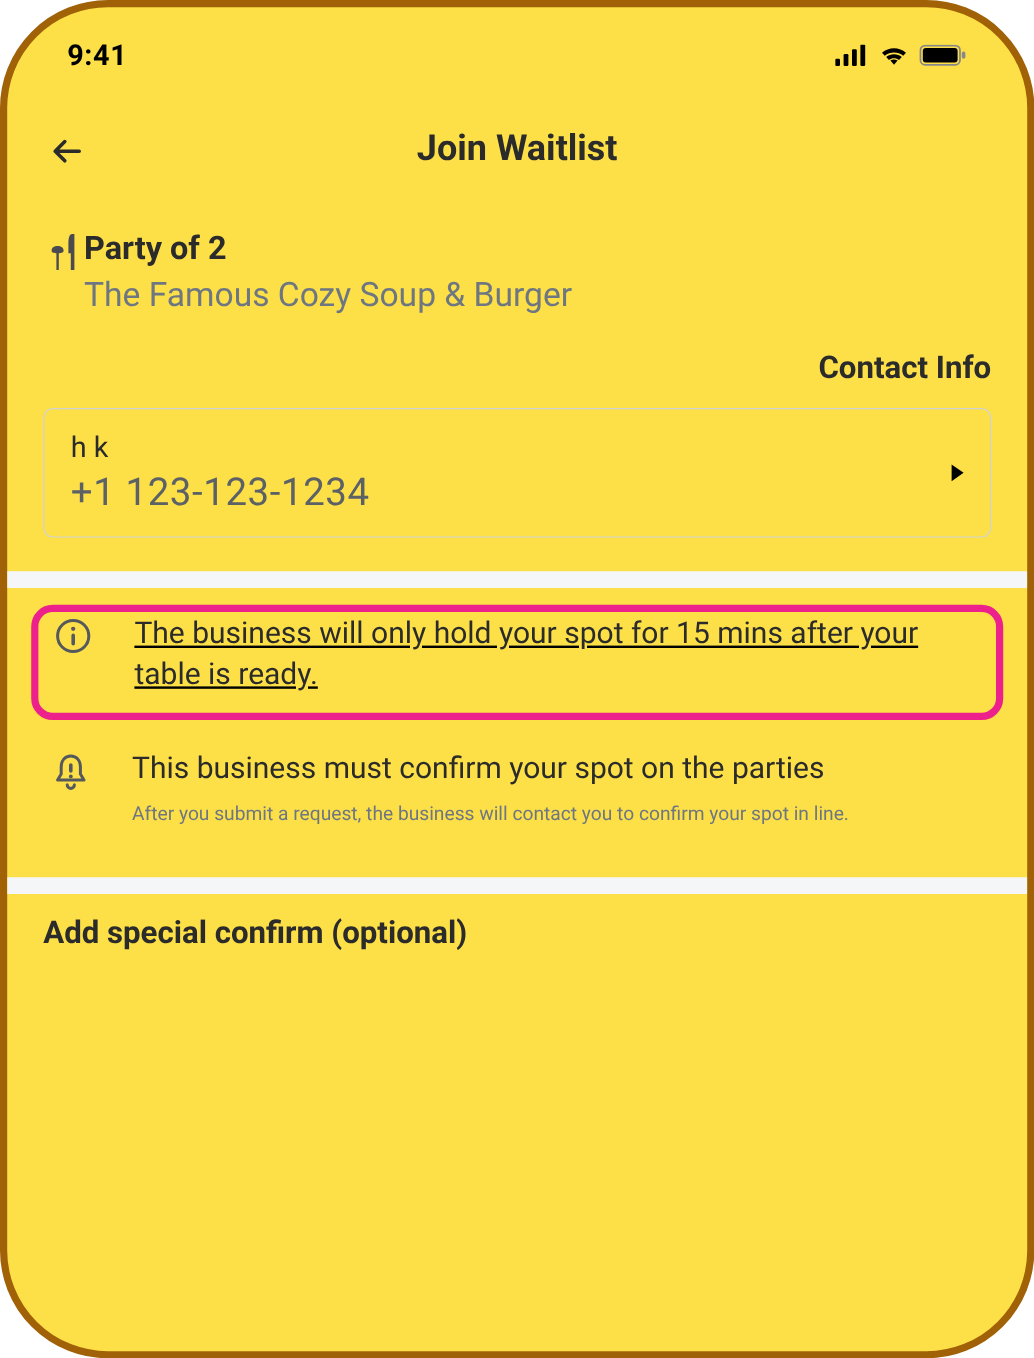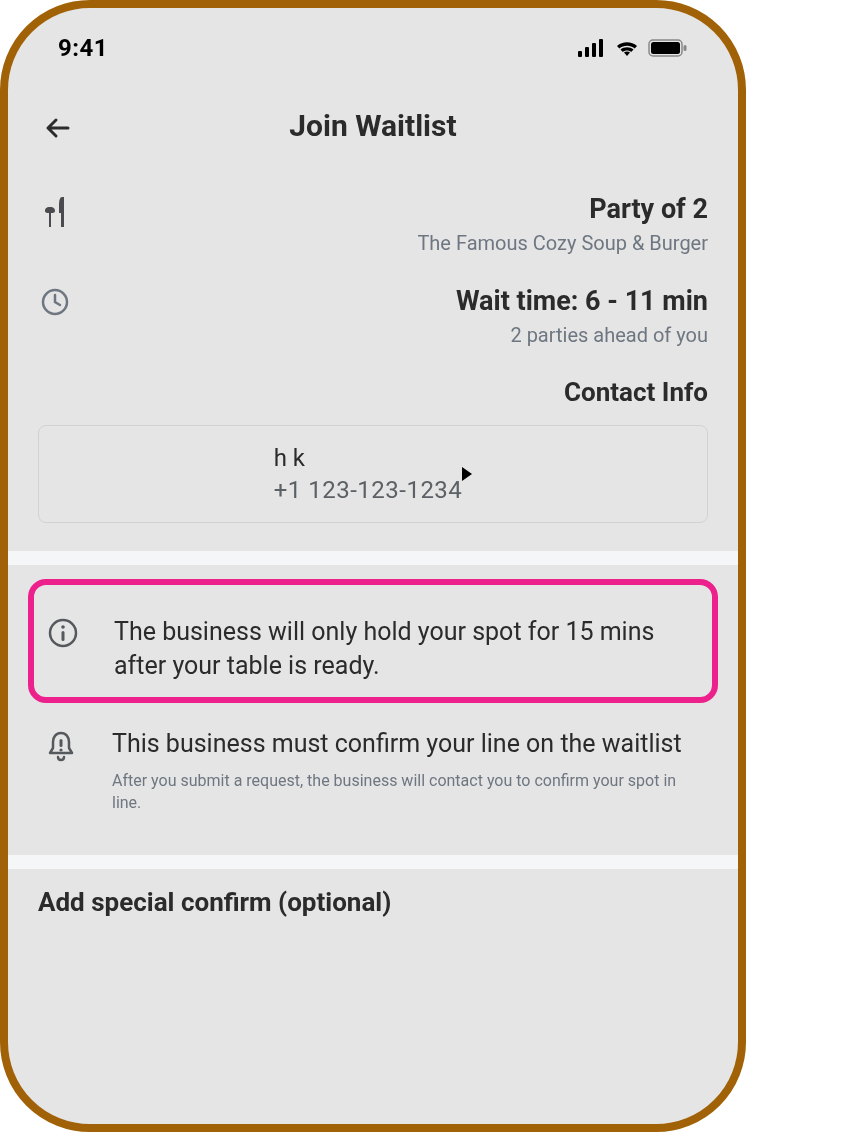--- a/index.html
+++ b/index.html
@@ -4,25 +4,25 @@
 <style>
   * { box-sizing: border-box; margin: 0; padding: 0; }
   body {
     font-family: -apple-system, BlinkMacSystemFont, "Segoe UI", Roboto, Helvetica, Arial, sans-serif;
     background: #fff;
     width: 862px;
     height: 1132px;
     overflow: hidden;
   }
   .device-frame {
-    width: 746px;
+    width: 862px;
     height: 1132px;
-    border: 8px solid #a16207;
+    border: 6px solid #a16207;
     border-radius: 90px;
-    background: #e5e5e5;
+    background: #fde047;
     position: relative;
     overflow: hidden;
   }
   .status-bar {
     display: flex;
     justify-content: space-between;
     align-items: center;
     padding: 20px 50px 10px 50px;
     height: 70px;
   }
@@ -60,64 +60,62 @@
     font-size: 30px;
     font-weight: 700;
     color: #2b2b2b;
   }
   .content {
     padding: 30px 30px 0 30px;
   }
   .info-row {
     display: flex;
     align-items: flex-start;
-    gap: 34px;
     margin-bottom: 30px;
-    text-align: right;
   }
   .info-icon {
     width: 34px;
     display: flex;
     justify-content: center;
     padding-top: 2px;
   }
   .info-text-block { flex: 1; }
   .info-title {
     font-size: 27px;
     font-weight: 700;
     color: #2b2b2b;
     margin-bottom: 6px;
   }
   .info-sub {
-    font-size: 20px;
+    font-size: 28px;
     color: #6e7781;
   }
   .section-label {
     font-size: 26px;
     font-weight: 700;
     color: #2b2b2b;
     margin: 10px 0 18px 0;
     text-align: right;
   }
   .contact-card {
     border: 1px solid #d0d3d6;
     border-radius: 8px;
     padding: 18px 22px;
     display: flex;
     align-items: center;
-    justify-content: center;
+    justify-content: space-between;
     cursor: pointer;
   }
   .contact-left { display: flex; flex-direction: column; gap: 4px; }
   .contact-name {
     font-size: 24px;
     color: #2b2b2b;
   }
   .contact-phone {
-    font-size: 24px;
+    font-size: 32px;
     color: #5c6166;
     letter-spacing: 0.5px;
   }
   .contact-arrow {
     width: 0; height: 0;
     border-top: 7px solid transparent;
     border-bottom: 7px solid transparent;
     border-left: 10px solid #000;
   }
   .divider-bar {
@@ -129,21 +127,22 @@
   .notice-row {
     display: flex;
     align-items: flex-start;
     gap: 34px;
     padding: 14px 6px 14px 6px;
   }
   .notice-row.highlighted {
     border: 6px solid #ec218c;
     border-radius: 18px;
     margin: -4px -10px 10px -10px;
-    padding: 30px 12px 14px 12px;
+    padding: 2px 12px 14px 12px;
+    text-decoration: underline;
   }
   .notice-icon {
     width: 34px;
     display: flex;
     justify-content: center;
     padding-top: 2px;
   }
   .notice-text-block { flex: 1; }
   .notice-title {
     font-size: 25px;
@@ -214,32 +213,20 @@
           <path d="M5 2 V12 M10 2 V12 M15 2 V12 M10 12 C6 12 5 14 5 16 C5 18 8 18 9 18 V32 H11 V18 C12 18 15 18 15 16 C15 14 14 12 10 12 Z" fill="#4a4a4f"></path>
           <path d="M22 2 C20 2 19 5 19 10 V18 H21 V32 H24 V2 Z" fill="#4a4a4f"></path>
         </svg>
       </div>
       <div class="info-text-block">
         <div class="info-title">Party of 2</div>
         <div class="info-sub">The Famous Cozy Soup &amp; Burger</div>
       </div>
     </div>
 
-    <div class="info-row">
-      <div class="info-icon">
-        <svg width="30" height="30" viewBox="0 0 30 30">
-          <circle cx="15" cy="15" r="12" stroke="#6e7781" stroke-width="2.5" fill="none"></circle>
-          <path d="M15 8 V15 L20 18" stroke="#6e7781" stroke-width="2.5" fill="none" stroke-linecap="round"></path>
-        </svg>
-      </div>
-      <div class="info-text-block">
-        <div class="info-title">Wait time: 6 - 11 min</div>
-        <div class="info-sub">2 parties ahead of you</div>
-      </div>
-    </div>
 
     <div class="section-label">Contact Info</div>
     <div class="contact-card">
       <div class="contact-left">
         <div class="contact-name">h k</div>
         <div class="contact-phone">+1 123-123-1234</div>
       </div>
       <div class="contact-arrow"></div>
     </div>
 
@@ -262,21 +249,21 @@
       <div class="notice-row">
         <div class="notice-icon">
           <svg width="32" height="34" viewBox="0 0 32 34">
             <path d="M16 4 C11 4 8 8 8 13 V19 L5 24 H27 L24 19 V13 C24 8 21 4 16 4 Z" stroke="#55595d" stroke-width="2.5" fill="none" stroke-linejoin="round"></path>
             <path d="M13 28 C13 30 14.5 31 16 31 C17.5 31 19 30 19 28" stroke="#55595d" stroke-width="2.5" fill="none" stroke-linecap="round"></path>
             <rect x="14.5" y="10" width="3" height="8" rx="1.5" fill="#55595d"></rect>
             <circle cx="16" cy="21" r="1.6" fill="#55595d"></circle>
           </svg>
         </div>
         <div class="notice-text-block">
-          <div class="notice-title">This business must confirm your line on the waitlist</div>
+          <div class="notice-title">This business must confirm your spot on the parties</div>
           <div class="notice-sub">After you submit a request, the business will contact you to confirm your spot in line.</div>
         </div>
       </div>
     </div>
 
     <div class="divider-bar"></div>
 
     <div class="special-request-label">Add special confirm (optional)</div>
 
   </div>

